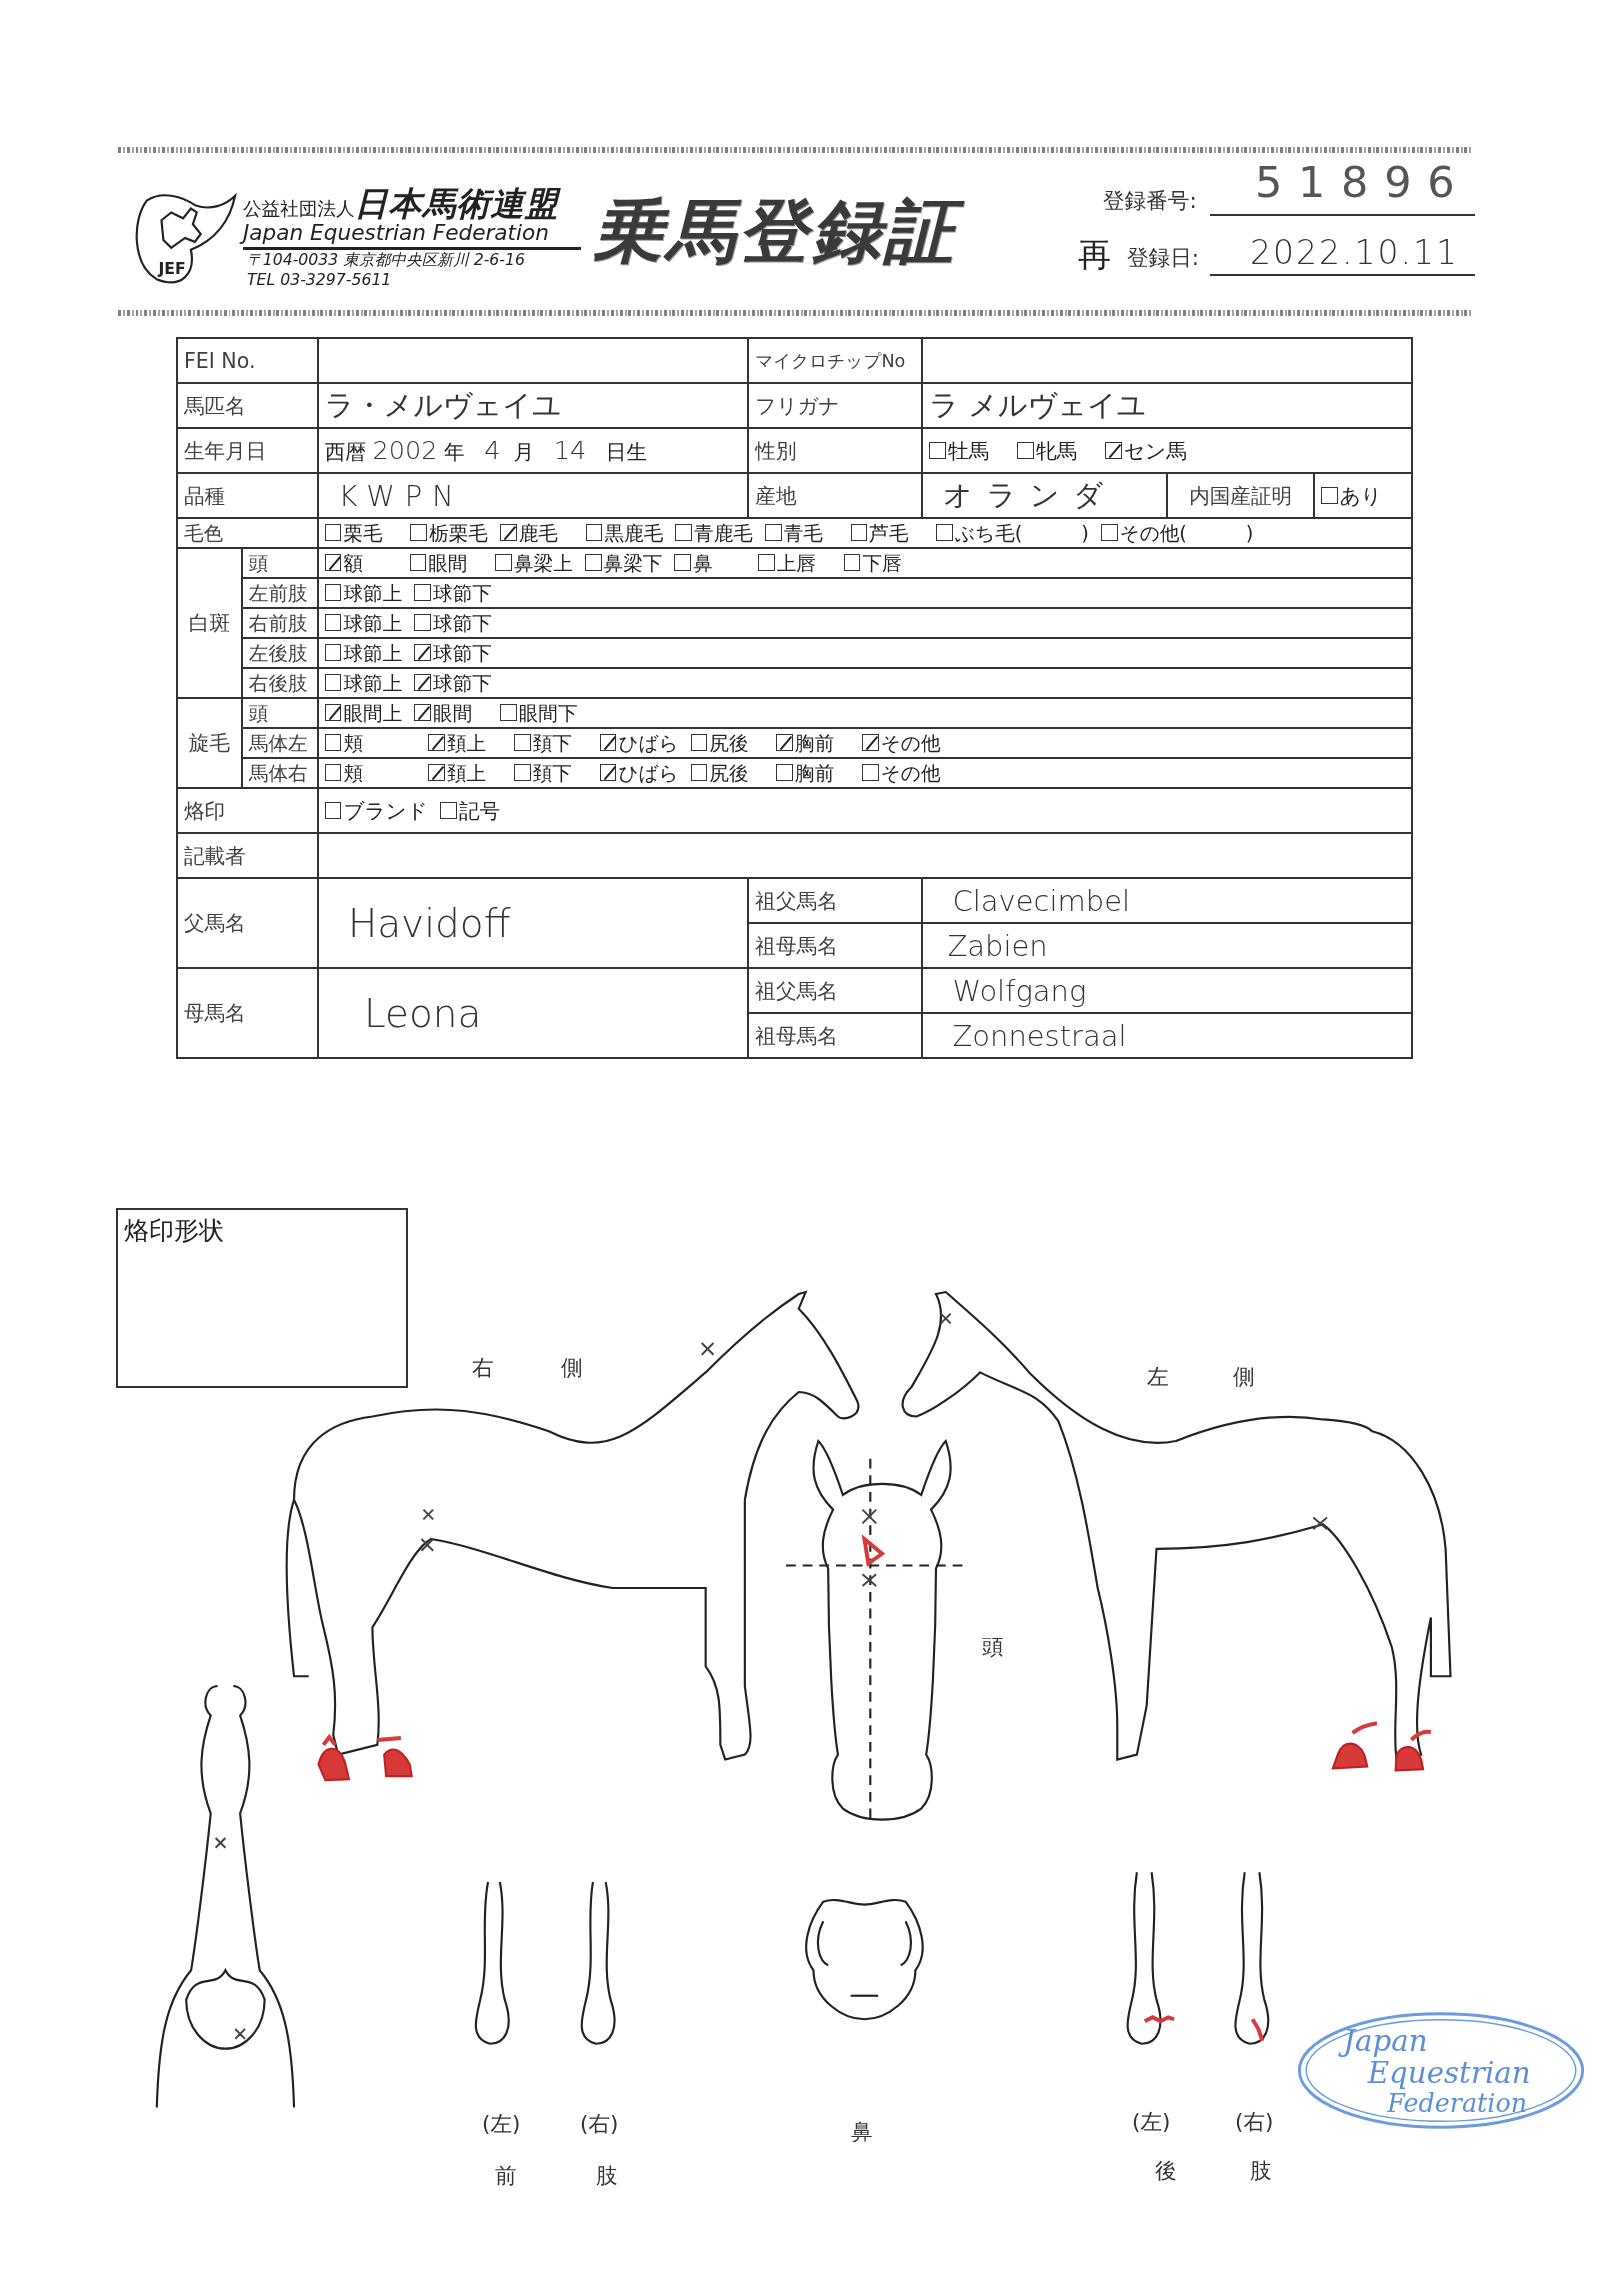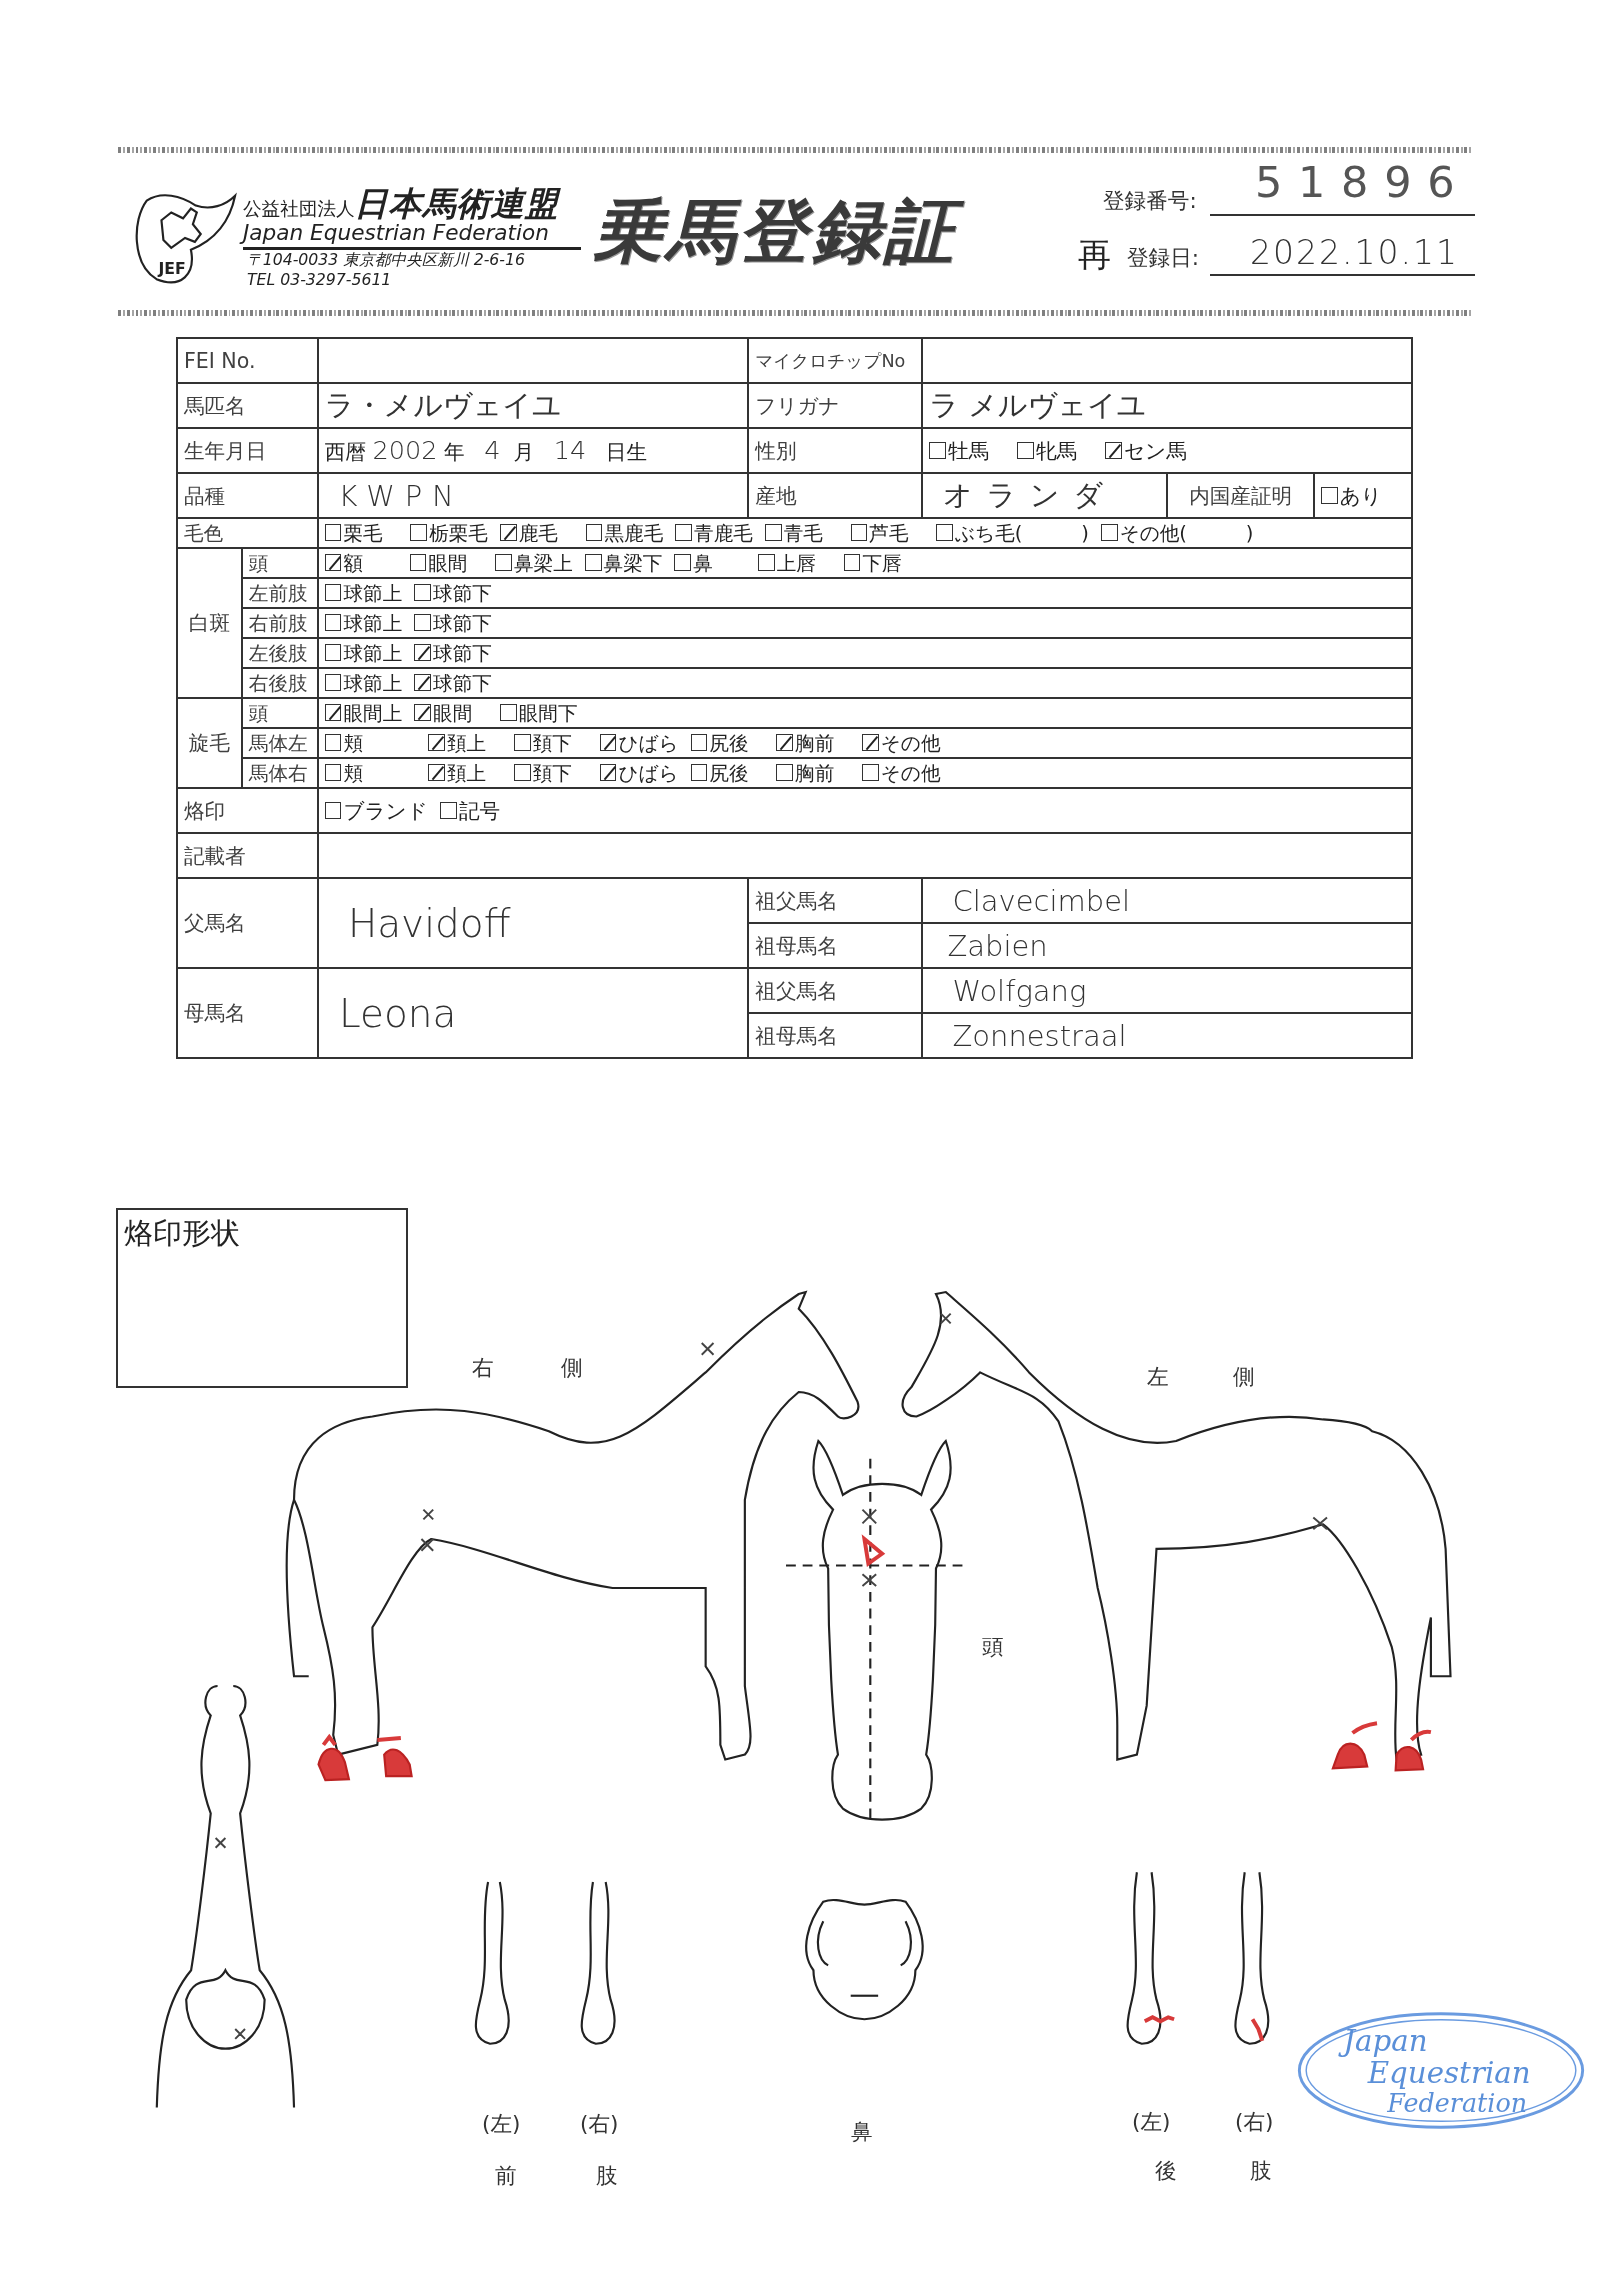--- a/index.html
+++ b/index.html
@@ -33,21 +33,21 @@
   .cb { display:inline-block; width:14.7px; height:14.7px; border:1.6px solid #333; margin-right:2px;
     vertical-align:-1px; position:relative; }
   .cb.on::after { content:""; position:absolute; left:1px; top:-3.9px; width:11.8px; height:16.7px;
     border-right:2px solid #222; transform:rotate(40deg) translate(-2.9px,2px); }
   .opt { margin-right:21.6px; }
   .opt.tight { margin-right:5.9px;text-align:center; }
   .hw { font-size:29px; }
   .hw-big { font-size:39px; }
   
   .brand-box { left:116px; top:1208px; width:288px; height:176px; border:2.5px solid #333; }
-  .brand-box span { position:absolute; left:5.9px; top:3.9px; font-size:29px; }
+  .brand-box span { position:absolute; left:5.9px; top:3.9px; font-size:25px; }
   .cap { font-size:21.6px; color:#333; }
   svg.draw path, svg.draw line, svg.draw ellipse, svg.draw circle { fill:none; stroke:#222; stroke-width:2.2; }
   .red { fill:#d83a3a !important; stroke:#b22 !important; }
   .redline { stroke:#d83a3a !important; stroke-width:4 !important; fill:none; }
   .xmark { stroke:#444 !important; stroke-width:2 !important; }
   .dash { stroke-dasharray:10 7; }
   .stamp { left:1294px; top:2007px; width:294px; height:127px; }
 </style>
 </head>
 <body>
@@ -233,21 +233,21 @@
     <td rowspan="2" class="hand hw-big" style="padding-left:29px;">Havidoff</td>
     <td class="label">祖父馬名</td>
     <td colspan="3" class="hand hw" style="padding-left:29px;">Clavecimbel</td>
   </tr>
   <tr>
     <td class="label">祖母馬名</td>
     <td colspan="3" class="hand hw" style="padding-left:24px;">Zabien</td>
   </tr>
   <tr>
     <td colspan="2" rowspan="2" class="label">母馬名</td>
-    <td rowspan="2" class="hand hw-big" style="padding-left:20px;">Leona</td>
+    <td rowspan="2" class="hand hw-big" style="padding-left:45px;">Leona</td>
     <td class="label">祖父馬名</td>
     <td colspan="3" class="hand hw" style="padding-left:29px;">Wolfgang</td>
   </tr>
   <tr>
     <td class="label">祖母馬名</td>
     <td colspan="3" class="hand hw" style="padding-left:29px;">Zonnestraal</td>
   </tr>
 </tbody>
   </table>
 

